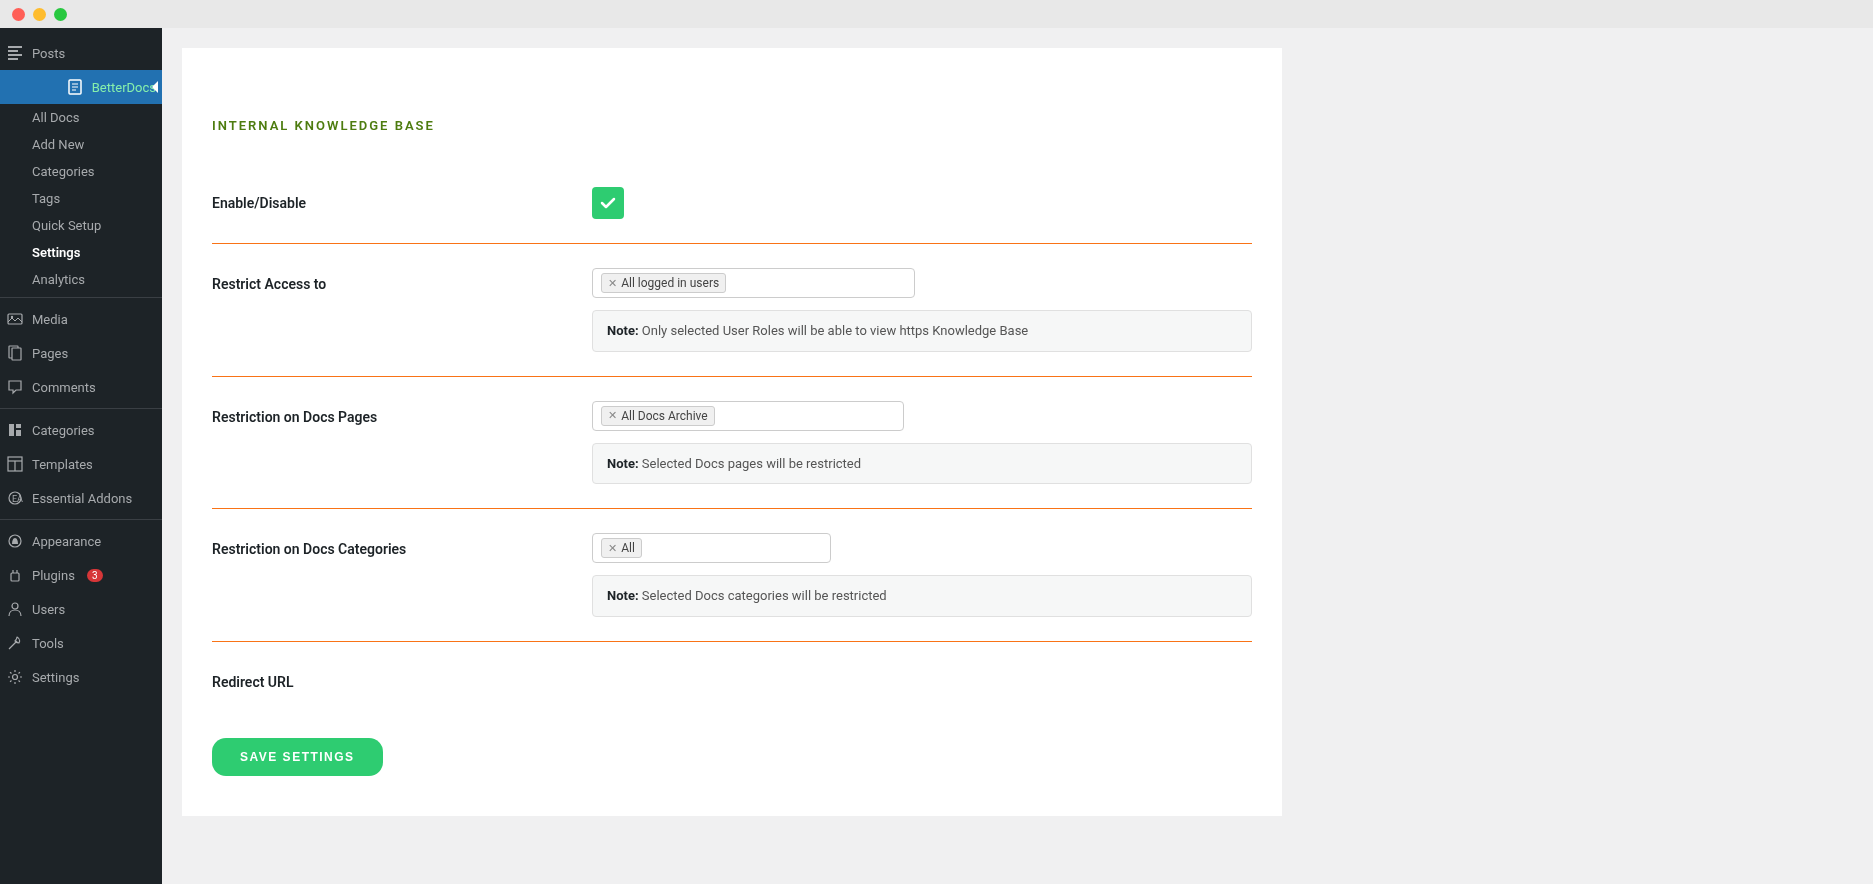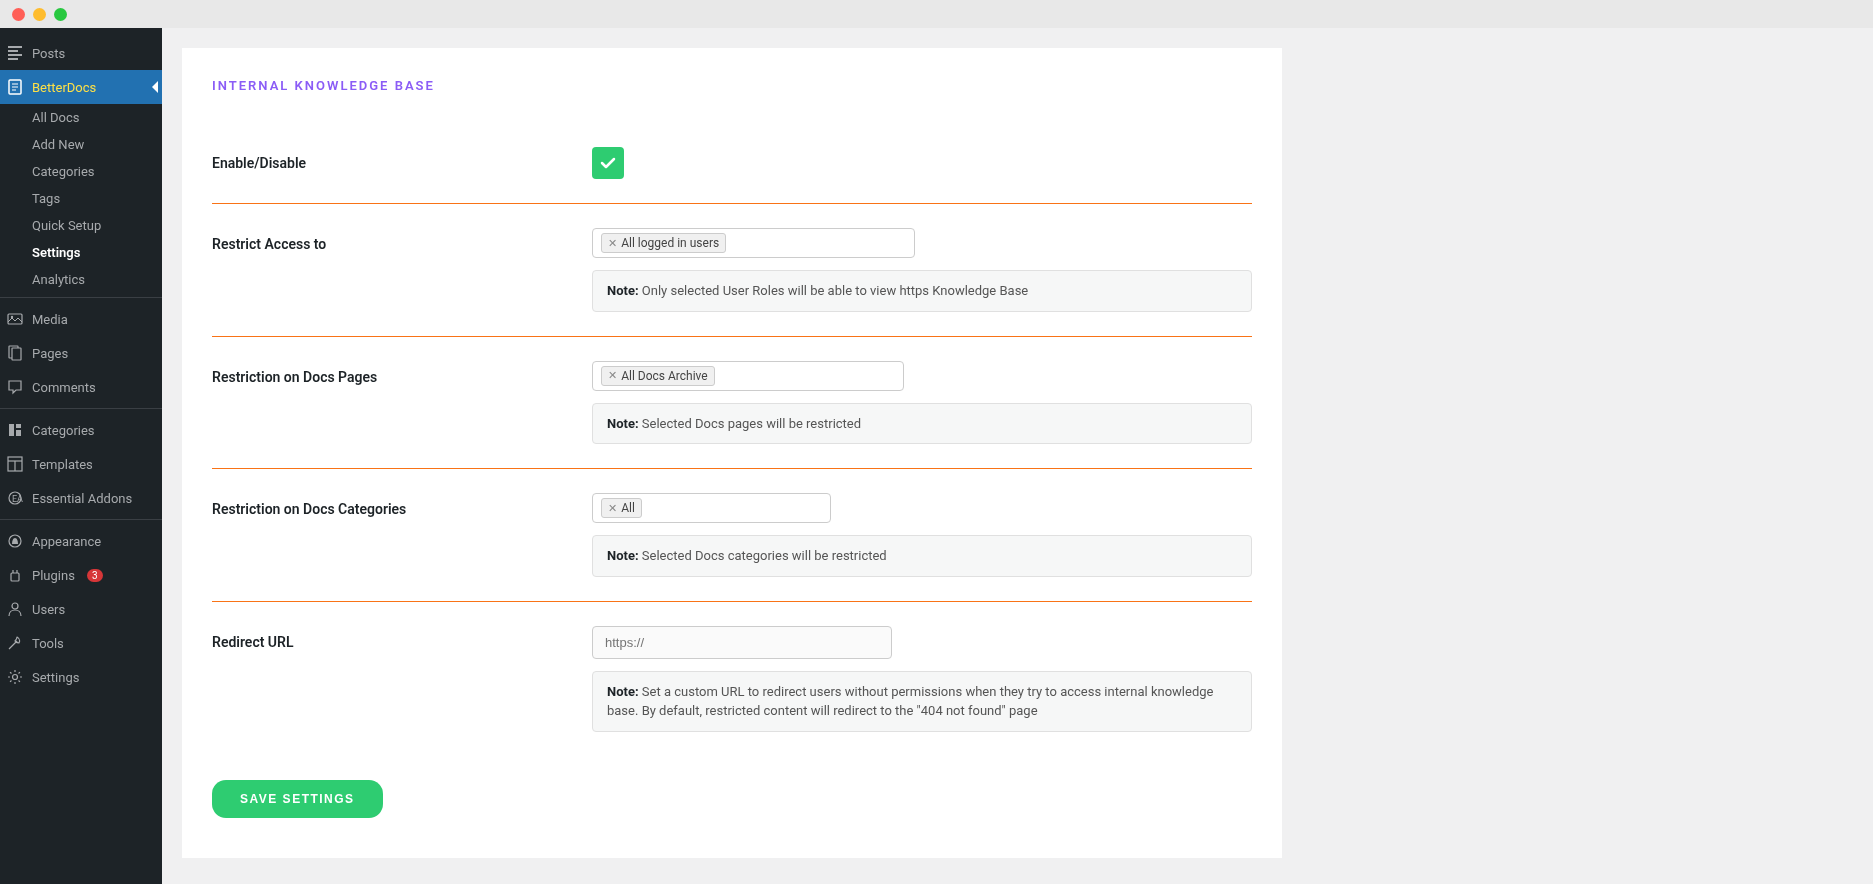--- a/index.html
+++ b/index.html
@@ -17,21 +17,21 @@
 
     
     .sidebar {
       width: 162px; background: #1d2327; min-height: 884px; margin-top: 28px;
       display: flex; flex-direction: column; padding-top: 8px; flex-shrink: 0;
     }
     .sidebar-item {
       display: flex; align-items: center; gap: 8px; padding: 8px 6px;
       color: #a7aaad; font-size: 13px; cursor: pointer; position: relative;
     }
-    .sidebar-item.betterdocs-active { background: #2271b1; color: #fde047; }
+    .sidebar-item.betterdocs-active { background: #2271b1; color: #86efac; justify-content: flex-end; }
     .sidebar-item .icon { width: 18px; height: 18px; display: flex; align-items: center; justify-content: center; flex-shrink: 0; }
     .sidebar-arrow {
       position: absolute; right: 4px; top: 50%; transform: translateY(-50%);
       width: 0; height: 0;
       border-top: 6px solid transparent;
       border-bottom: 6px solid transparent;
       border-right: 6px solid #fff;
     }
     .sidebar-submenu { background: #1d2327; }
     .sidebar-submenu .submenu-item {
@@ -44,22 +44,22 @@
     }
 
     
     .main {
       flex: 1; margin-top: 28px; background: #f0f0f1; overflow-y: auto; padding: 20px;
     }
     .content-area {
       background: #fff; padding: 30px 30px 40px; max-width: 1100px;
     }
     .page-title {
-      font-size: 13px; font-weight: 600; letter-spacing: 2px; color: #8b5cf6;
-      text-transform: uppercase; margin-bottom: 30px;
+      font-size: 13px; font-weight: 600; letter-spacing: 2px; color: #4d7c0f;
+      text-transform: uppercase; margin-bottom: 30px; margin-top: 40px;
     }
 
     .form-row {
       display: flex; align-items: flex-start; padding: 24px 0; border-bottom: 1px solid #f97316;
     }
     .form-row:last-of-type { border-bottom: none; }
     .form-label {
       width: 380px; flex-shrink: 0; font-size: 14px; font-weight: 600; color: #1d2327;
       padding-top: 8px;
     }
@@ -352,24 +352,17 @@
         <div class="note-box">
           <strong>Note:</strong>
           <span>Selected Docs categories will be restricted</span>
         </div>
       </div>
     </div>
 
     
     <div class="form-row">
       <div class="form-label">Redirect URL</div>
-      <div class="form-control">
-        <input class="url-input" type="text" placeholder="https://" style="">
-        <div class="note-box">
-          <strong>Note:</strong>
-          <span>Set a custom URL to redirect users without permissions when they try to access internal knowledge base. By default, restricted content will redirect to the "404 not found" page</span>
-        </div>
-      </div>
     </div>
 
     <button class="save-btn">SAVE SETTINGS</button>
   </div>
 </div>
 
 </body></html>

